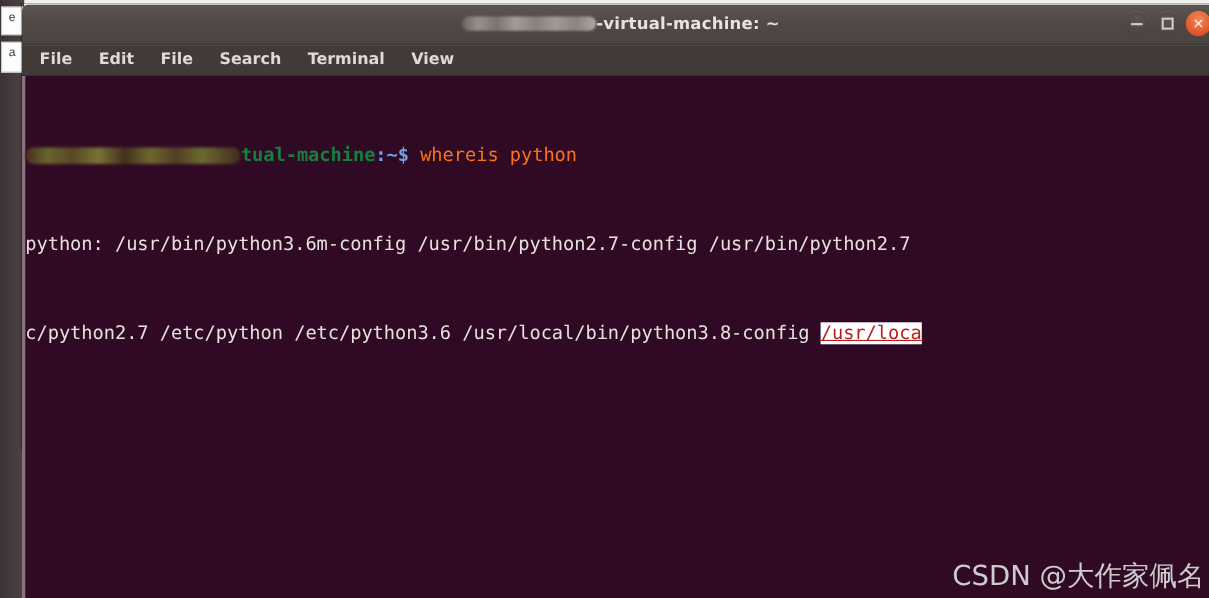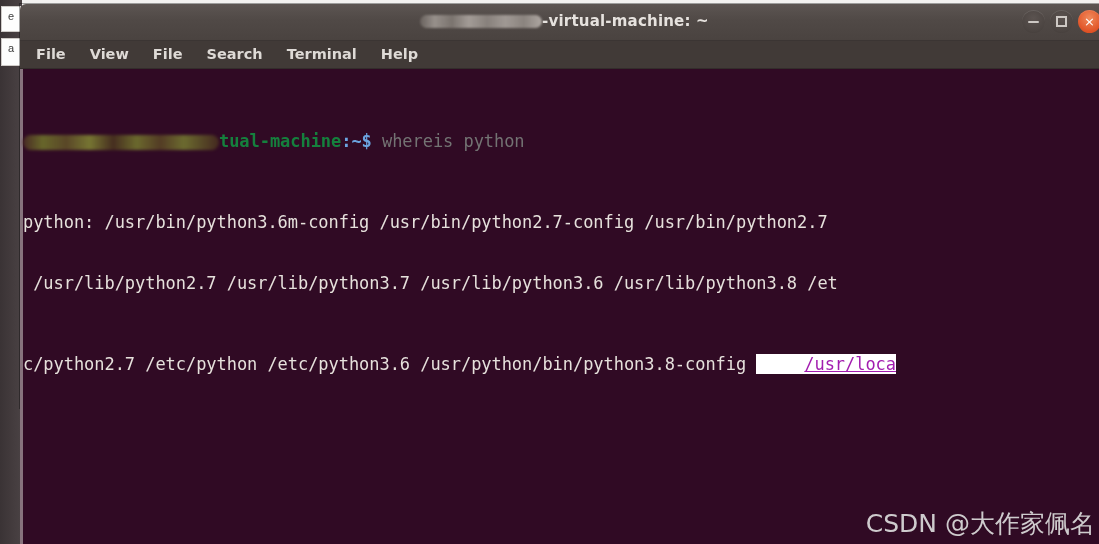--- a/index.html
+++ b/index.html
@@ -164,26 +164,25 @@
     font-family: "DejaVu Sans Mono", monospace;
     font-size: 17px;
     line-height: 20.3px;
     color: #e6e1dc;
     white-space: pre;
     letter-spacing: -0.05px;
   }
   .tline { height: 20.3px; white-space: pre; }
   .grn { color: #15803d; font-weight: bold; }
   .blu { color: #6ba4e0; font-weight: bold; }
-  .wht { color: #737373; }
+  .wht { color: #f97316; }
   .sel {
     background: #ffffff;
-    color: #a21caf;
+    color: #b91c1c;
     text-decoration: underline;
-    padding-left: 48px;
   }
   #prompt-redacted {
     display: inline-block;
     width: 196px;
     height: 15px;
     vertical-align: -3px;
     border-radius: 8px;
     background:
       linear-gradient(to right,
         #4a2c24 0%, #6a6b2b 10%, #5c4a28 22%, #7a7b33 34%,
@@ -251,38 +250,37 @@
         <div class="wc-max-box"></div>
       </div>
       <div class="wc close">
         <div class="wc-glyph">×</div>
       </div>
     </div>
   </div>
 
   <div id="menubar">
     <div class="menu-item">File</div>
-    <div class="menu-item">View</div>
+    <div class="menu-item">Edit</div>
     <div class="menu-item">File</div>
     <div class="menu-item">Search</div>
     <div class="menu-item">Terminal</div>
-    <div class="menu-item">Help</div>
+    <div class="menu-item">View</div>
   </div>
 
   <div id="term-body">
     <div id="term-left-edge"></div>
 
     <div id="term-text">
 
       <div class="tline"><span id="prompt-redacted"></span><span class="grn">tual-machine</span><span class="blu">:~$</span><span class="wht"> <span>whereis python</span></span></div>
 
       <div class="tline">python: /usr/bin/python3.6m-config /usr/bin/python2.7-config /usr/bin/python2.7</div>
-      <div class="tline"> /usr/lib/python2.7 /usr/lib/python3.7 /usr/lib/python3.6 /usr/lib/python3.8 /et</div>
-
-      <div class="tline"><span>c/python2.7 /etc/python /etc/python3.6 /usr/python/bin/python3.8-config </span><span class="sel">/usr/loca</span></div>
+
+      <div class="tline"><span>c/python2.7 /etc/python /etc/python3.6 /usr/local/bin/python3.8-config </span><span class="sel">/usr/loca</span></div>
 
 
       
       
 
       
 
     </div>
 
     <div id="term-scroll">

